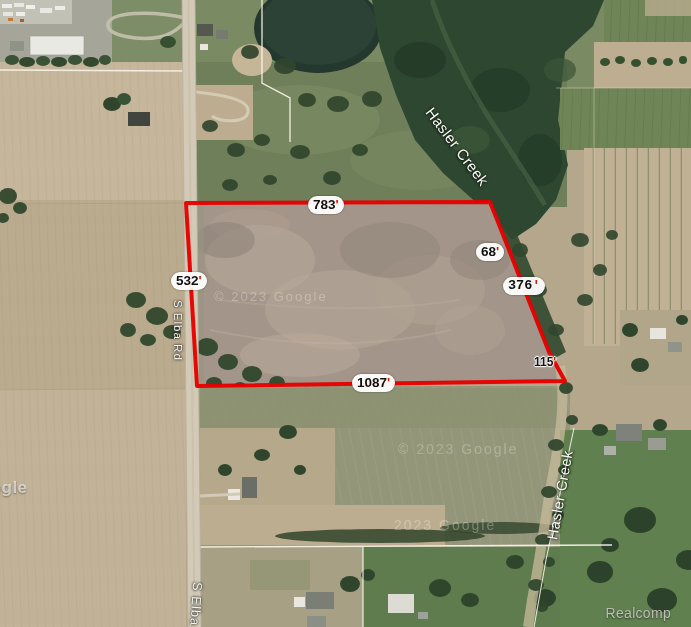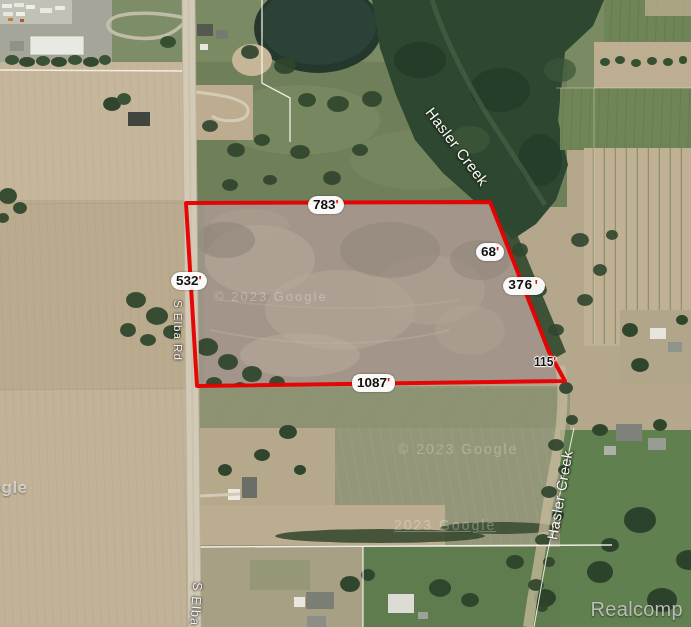--- a/index.html
+++ b/index.html
@@ -25,21 +25,21 @@
     text-shadow:0 0 2px #2c2c2c,0 0 3px #2c2c2c;letter-spacing:1px;white-space:nowrap;
   }
   .creek-label{
     position:absolute;color:#fbfbf6;font-size:15px;letter-spacing:.5px;white-space:nowrap;
     text-shadow:0 1px 2px rgba(0,0,0,.85),0 0 3px rgba(0,0,0,.5);
   }
   .wm{position:absolute;color:rgba(255,255,255,.28);font-size:13px;letter-spacing:2px;white-space:nowrap;}
   .wm-logo{position:absolute;color:rgba(255,255,255,.6);font-size:17px;font-weight:bold;
     text-shadow:0 1px 2px rgba(0,0,0,.4);letter-spacing:.5px;}
   .provider{
-    position:absolute;right:8px;bottom:6px;color:#bcbdb7;font-size:20px;
+    position:absolute;right:20px;bottom:6px;color:#bcbdb7;font-size:14px;
     text-shadow:0 1px 2px rgba(0,0,0,.55);letter-spacing:.3px;padding-left:8px;
   }
 </style>
 </head>
 <body>
 
 <div id="stage">
 
   <svg width="691" height="627" viewBox="0 0 691 627">
     <defs>
@@ -308,28 +308,28 @@
 
     <polygon points="186,203 490,202 500,227 549,352 565,381 197,386" fill="none" stroke="#e60000" stroke-width="4" stroke-linejoin="round" opacity=".96"></polygon>
   </svg>
 
   <div class="overlay">
 
     <div class="pill" style="left:308px;top:196px;"><span>783</span><span class="unit">'</span></div>
     <div class="pill" style="left:476px;top:207px;margin-top:36px;"><span>68</span><span class="unit">'</span></div>
     <div class="pill" style="left:503px;top:277px;font-family:Liberation Mono, monospace;"><span>376</span><span class="unit">'</span></div>
     <div class="halo" style="left:534px;top:355px;"><span>115</span><span class="unit">'</span></div>
-    <div class="pill" style="left:352px;top:374px;border-radius:8px;"><span>1087</span><span class="unit">'</span></div>
+    <div class="pill" style="left:352px;top:374px;"><span>1087</span><span class="unit">'</span></div>
     <div class="pill" style="left:171px;top:272px;"><span>532</span><span class="unit">'</span></div>
 
     <div class="road-label" style="left:172px;top:300px;font-size:11.5px;">S Elba Rd</div>
     <div class="road-label" style="left:188px;top:582px;font-size:13px;transform:rotate(4deg);">S Elba Rd</div>
 
     <div class="creek-label" style="left:436px;top:104px;width:120px;transform:rotate(53deg);transform-origin:0 0;">Hasler Creek</div>
     <div class="creek-label" style="left:496px;top:487px;width:128px;text-align:center;transform:rotate(-80deg);font-size:14.5px;">Hasler Creek</div>
 
     <div class="wm" style="left:214px;top:289px;">© 2023 Google</div>
     <div class="wm" style="left:398px;top:441px;font-size:14px;opacity:.85;">© 2023 Google</div>
-    <div class="wm" style="left:394px;top:517px;font-size:14px;text-decoration:underline;">2023 Google</div>
+    <div class="wm" style="left:394px;top:517px;font-size:14px;">2023 Google</div>
     <div class="wm-logo" style="left:-34px;top:478px;">Google</div>
     <div class="provider">Realcomp</div>
   </div>
 </div>
 
 </body></html>

